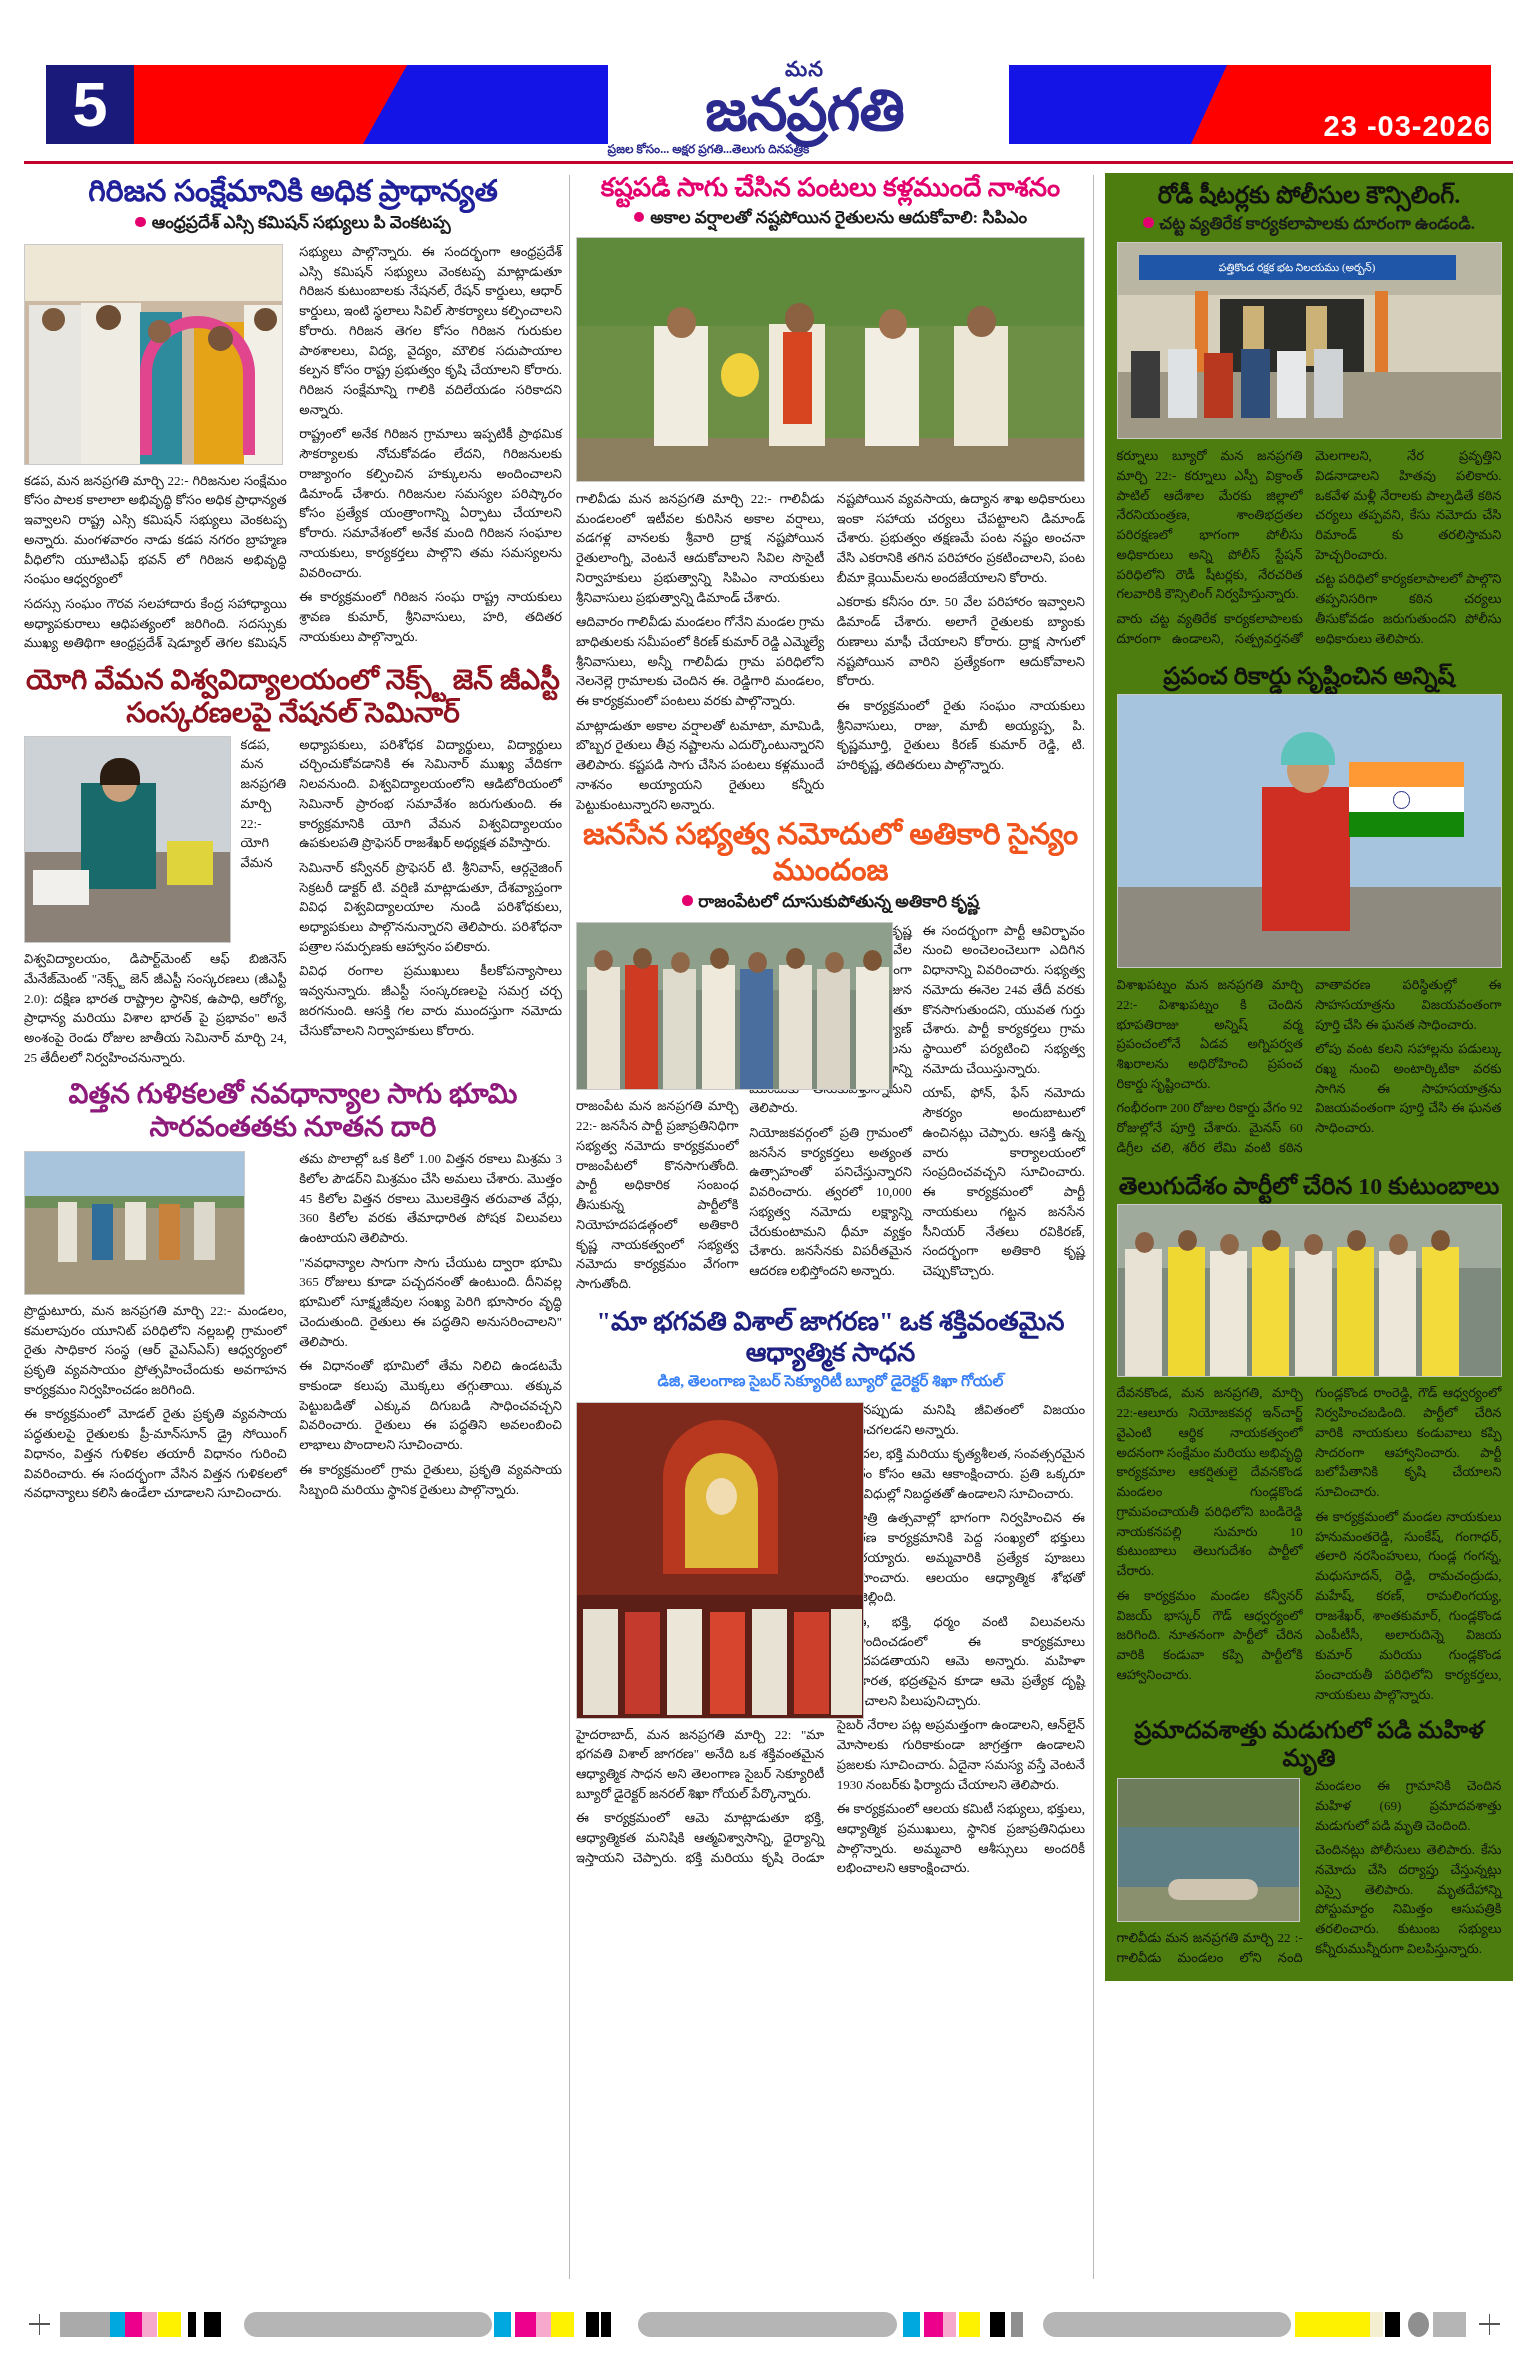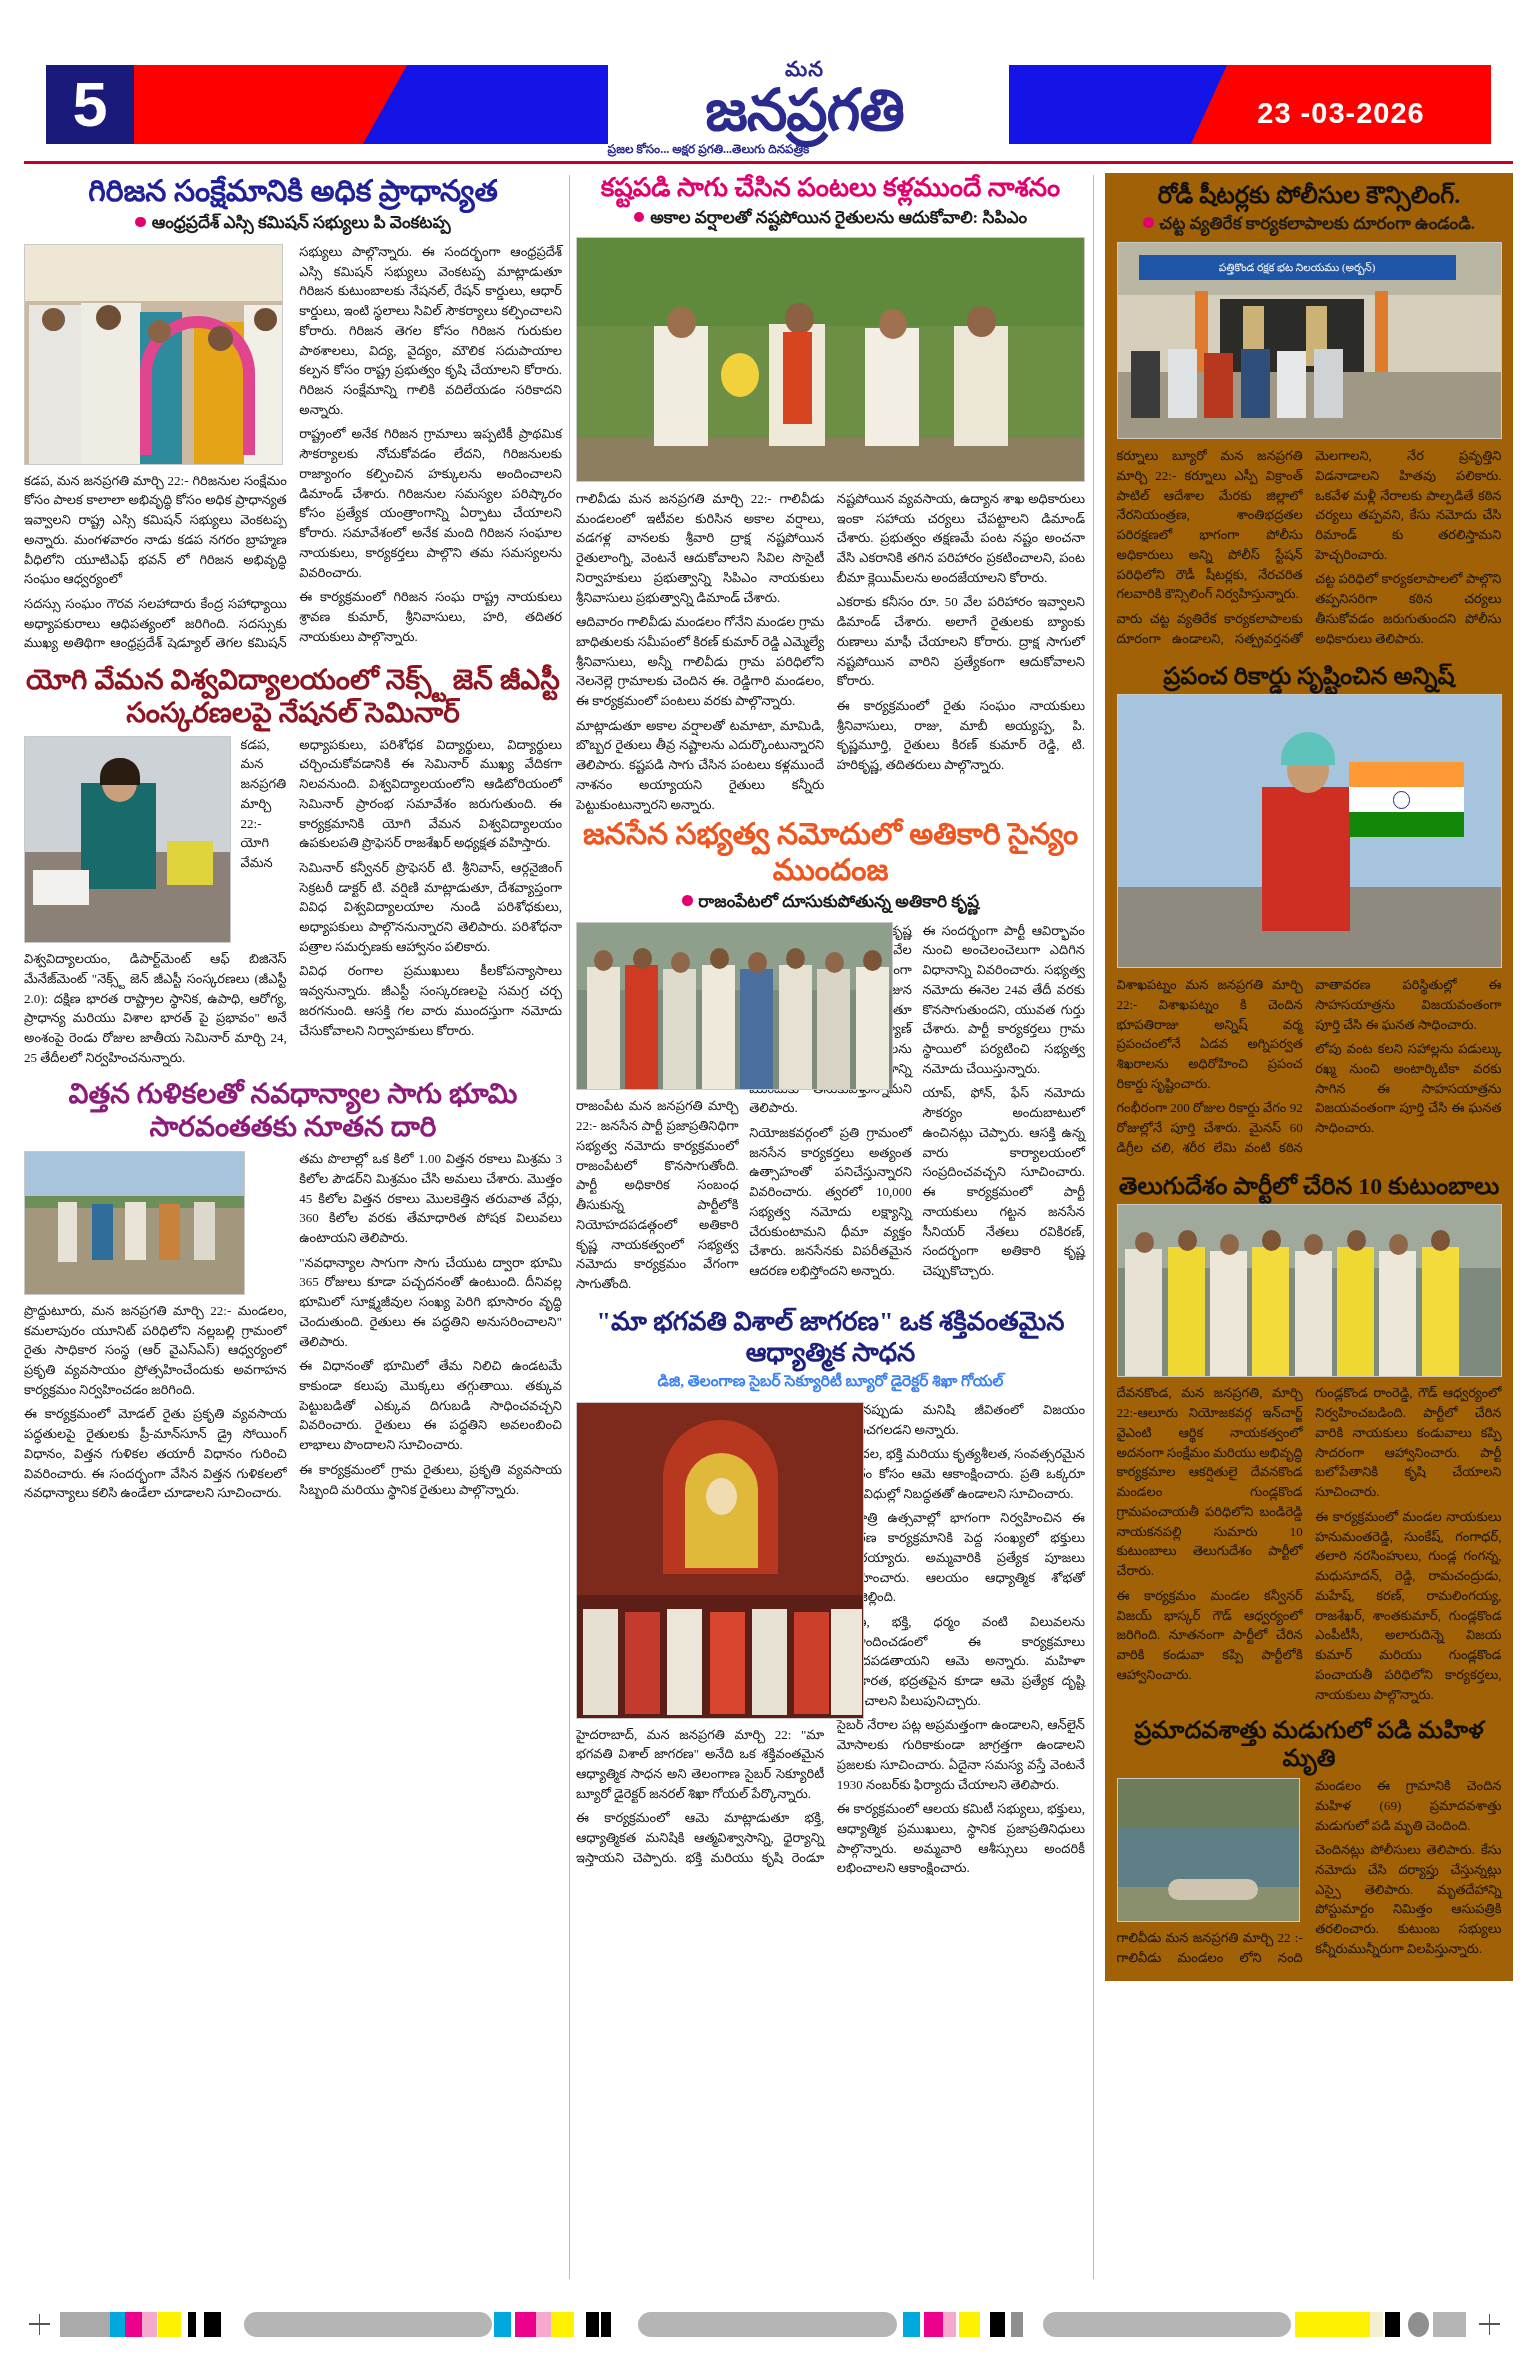--- a/index.html
+++ b/index.html
@@ -79,47 +79,47 @@
     background: #1414e6;
     clip-path: polygon(0 0, 100% 0, 83% 100%, 0 100%);
   }
   .mh-red-r {
     position: absolute; left: 1145px; top: 0;
     width: 300px; height: 79px;
     background: #fe0000;
     clip-path: polygon(12% 0, 100% 0, 100% 100%, 0 100%);
   }
   .mh-date {
-    position: absolute; left: 1145px; top: 0;
+    position: absolute; left: 1145px; top: 13px;
     width: 300px; height: 75px;
     color: #ffffff;
     font-family: "Liberation Sans", sans-serif;
     font-weight: bold;
     font-size: 29px;
     line-height: 96px;
-    text-align: center;
+    text-align: right;
     letter-spacing: 1px;
   }
 
   .rule-top {
     position: absolute;
     left: 24px; top: 161px;
     width: 1489px; height: 2.9px;
     background: #c2002a;
   }
 
   
   .col {
     position: absolute;
     top: 173px;
   }
   .col-left  { left: 24px;   width: 538px; }
   .col-mid   { left: 576px;  width: 509px; }
   .col-right { left: 1105px; width: 408px;
-               background: #a16207;
+               background: #4d7c0f;
                padding: 7.7px 11.5px 13.4px 11.5px; }
 
   .vrule {
     position: absolute;
     top: 175px;
     width: 1px;
     background: #b9b9b9;
   }
   .vrule-a { left: 569px;  height: 2104px; }
   .vrule-b { left: 1093px; height: 2104px; }

